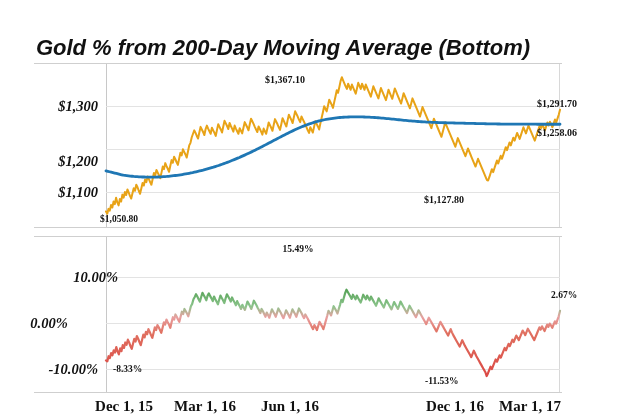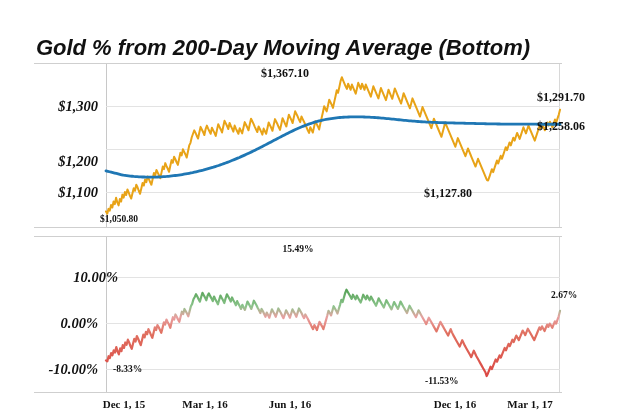--- a/index.html
+++ b/index.html
@@ -46,32 +46,32 @@
     text-align:right;
     font-family:"Liberation Serif", serif;
     font-size:14.5px;font-weight:bold;color:#111;
     white-space:nowrap;
     transform:translateY(-50%);
     font-style:italic;
   }
   .xlabel{
     position:absolute;
     font-family:"Liberation Serif", serif;
-    font-size:11px;font-weight:bold;color:#111;
+    font-size:15px;font-weight:bold;color:#111;
     white-space:nowrap;
     transform:translateX(-50%);
   }
   .ptlabel{
     position:absolute;
     font-family:"Liberation Serif", serif;
     font-size:9.5px;font-weight:bold;color:#111;
     white-space:nowrap;
     z-index:6;
   }
-  .ptlabel.big{font-size:12px;}
+  .ptlabel.big{font-size:10px;margin-top:8px;}
   svg{position:absolute;left:0;top:0;overflow:visible;}
 </style>
 </head>
 <body>
 
 <div id="root">
 
   <div class="title-sub">Gold % from 200-Day Moving Average (Bottom)</div>
 
   <div id="panels">
@@ -92,21 +92,21 @@
       <div class="ptlabel big" style="left: 285px; top: 66px; transform: translateX(-50%);">$1,367.10</div>
       <div class="ptlabel big" style="left: 424px; top: 186px;">$1,127.80</div>
       <div class="ptlabel big" style="left: 537px; top: 90px;">$1,291.70</div>
       <div class="ptlabel big" style="left: 537px; top: 119px;">$1,258.06</div>
       <div class="plotborder" style="left: 106px; top: 236px; width: 454px; height: 156px;"></div>
       <div class="hline strong" style="left: 34px; top: 236px; width: 528px;"></div>
       <div class="hline strong" style="left: 34px; top: 392px; width: 528px;"></div>
       <div class="hline" style="left: 106px; top: 277px; width: 454px;"></div>
       <div class="ylabel" style="left: 0px; top: 277px; width: 98px; padding-left: 20px;">10.00%</div>
       <div class="hline" style="left: 106px; top: 323px; width: 454px;"></div>
-      <div class="ylabel" style="left: 0px; top: 323px; width: 98px;">0.00%</div>
+      <div class="ylabel" style="left: 0px; top: 323px; width: 98px; text-align: center;">0.00%</div>
       <div class="hline" style="left: 106px; top: 369px; width: 454px;"></div>
       <div class="ylabel" style="left: 0px; top: 369px; width: 98px;">-10.00%</div>
       <svg width="630" height="419" style="pointer-events: none;">
         <defs>
           <linearGradient id="grad-pct" gradientUnits="userSpaceOnUse" x1="0" y1="236" x2="0" y2="392">
             <stop offset="0" stop-color="#3F9440"></stop>
             <stop offset="0.3" stop-color="#3F9440"></stop>
             <stop offset="0.45" stop-color="#8CC48C"></stop>
             <stop offset="0.52" stop-color="#E8A0A0"></stop>
             <stop offset="0.62" stop-color="#E07060"></stop>

